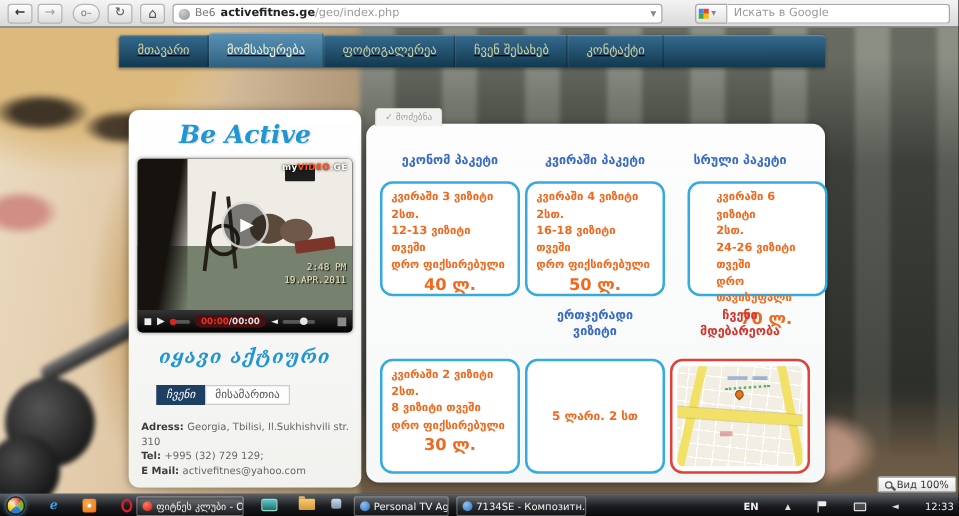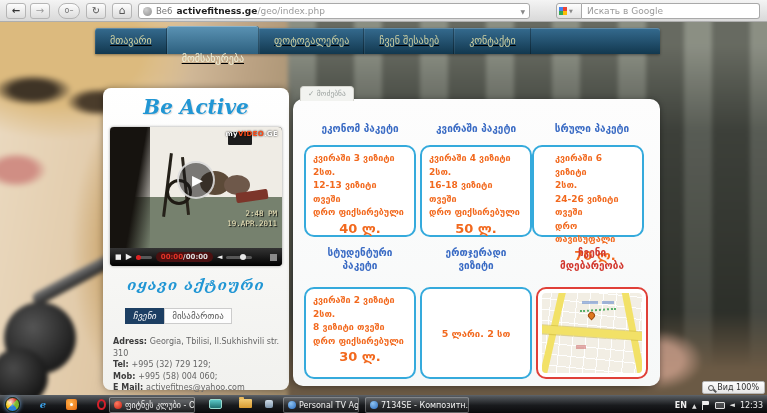--- a/index.html
+++ b/index.html
@@ -58,21 +58,21 @@
   .barbell{position:absolute;left:40px;top:262px;width:96px;height:13px;border-radius:6px;
     background:linear-gradient(#7a7a7a,#242424);transform:rotate(-28deg);}
 
   
   .navbar{position:absolute;left:95px;top:6px;width:565px;height:26px;border-radius:3px 3px 0 0;
     background:linear-gradient(#356b8f,#12384f);box-shadow:inset 0 1px 0 rgba(255,255,255,.22),0 1px 3px rgba(0,0,0,.4);
     display:flex;align-items:stretch;z-index:10;text-decoration:underline;}
   .nav-item{padding:0 14px;line-height:26px;font-size:10px;color:#cdd0a2;
     border-right:1px solid rgba(0,0,0,.3);border-left:1px solid rgba(255,255,255,.07);cursor:pointer;white-space:nowrap;}
   .nav-item.active{background:linear-gradient(#57z 0,#000 0);background:linear-gradient(#5b93b4,#2d607f);
-    color:#eef0d8;margin-top:-2px;padding-top:20px;line-height:26px;border-radius:3px 3px 0 0;
+    color:#eef0d8;margin-top:-2px;padding-top:2px;line-height:26px;border-radius:3px 3px 0 0;
     box-shadow:inset 0 1px 0 rgba(255,255,255,.3);}
 
   
   .left-panel{position:absolute;left:103px;top:66px;width:186px;height:302px;border-radius:8px;
     background:linear-gradient(#ffffff,#f1f1ee);box-shadow:0 0 7px rgba(0,0,0,.35);z-index:5;}
   .site-title{margin-top:7px;text-align:center;font-family:"DejaVu Serif",serif;font-style:italic;font-weight:bold;
     font-size:20px;color:#2196d4;text-shadow:1px 1px 1px rgba(0,0,0,.15);}
   .video{position:absolute;left:7px;top:39px;width:172px;height:139px;border-radius:4px;overflow:hidden;
     background:#15140f;box-shadow:0 0 3px rgba(0,0,0,.4);}
   .scene{position:absolute;left:0;top:0;width:172px;height:121px;background:linear-gradient(#efece5 0 58%,#76816e 58%);}
@@ -119,21 +119,21 @@
     border-radius:4px 4px 0 0;background:#f2f3f0;color:#9aa09e;font-size:7.5px;line-height:14px;padding:0 7px;z-index:6;}
   .right-panel{position:absolute;left:293px;top:77px;width:367px;height:287px;border-radius:10px;
     background:linear-gradient(#fdfdfd,#f6f8f8);box-shadow:0 1px 6px rgba(0,0,0,.4);z-index:5;}
   .pkg-header{position:absolute;width:112px;text-align:center;font-weight:bold;font-size:10px;color:#3a6bc4;line-height:13px;}
   .pkg-header.red{color:#d2372e;}
   .h1{left:11px;top:23px;}.h2{left:127px;top:23px;}.h3{left:243px;top:23px;}
   .h4{left:11px;top:149px;}.h5{left:127px;top:149px;}.h6{left:243px;top:149px;}
   .h4,.h5,.h6{top:147px;padding:0 12px;width:112px;}
   .card{position:absolute;width:112px;height:92px;background:#fff;border:2px solid #35aadc;border-radius:10px;
     padding:5px 7px;}
-  .c1{left:11px;top:46px;}.c2{left:127px;top:46px;}.c3{left:239px;top:46px;padding-left:21px;}
+  .c1{left:11px;top:46px;}.c2{left:127px;top:46px;}.c3{left:257px;top:46px;padding-left:21px;}
   .c4{left:11px;top:188px;}.c5{left:127px;top:188px;}.c6{left:243px;top:188px;border-color:#e04038;padding:4px;}
   .card-line{font-size:9px;font-weight:bold;color:#f2691e;line-height:13.5px;}
   .card-price{text-align:center;font-size:13px;font-weight:bold;color:#f2691e;margin-top:1px;}
   .card-center{display:flex;align-items:center;justify-content:center;height:100%;
     font-size:9.5px;font-weight:bold;color:#f2691e;}
   .map{position:relative;width:100%;height:100%;background:#f2eee4;border-radius:4px;overflow:hidden;}
   .map-grid{position:absolute;inset:-8px;transform:rotate(6deg);
     background:
       repeating-linear-gradient(0deg,rgba(255,255,255,.95) 0 1px,transparent 1px 11px),
       repeating-linear-gradient(90deg,rgba(255,255,255,.95) 0 1px,transparent 1px 13px);}
@@ -182,21 +182,21 @@
   .t-ptv{left:283px;width:76px;}
   .t-7134{left:365px;width:104px;}
   .tk-tv{left:204px;}
   .tk-tv i{display:inline-block;width:13px;height:10px;border-radius:2px;border:1px solid #9adbd0;
     background:linear-gradient(#5ac8c8,#1f6e6e);}
   .tk-folder{left:234px;}
   .tk-folder i{display:inline-block;width:13px;height:9px;border-radius:1px;background:linear-gradient(#f4cc74,#d89a30);position:relative;}
   .tk-folder i::before{content:"";position:absolute;left:0;top:-2px;width:5px;height:2px;background:#e8b85c;border-radius:1px 1px 0 0;}
   .tk-tool{left:258px;}
   .tk-tool i{display:inline-block;width:8px;height:8px;border-radius:2px;background:linear-gradient(#cfdce8,#7e96ac);}
-  .tray{position:absolute;right:4px;top:0;height:18px;display:flex;align-items:center;gap:5px;color:#eee;font-size:8px;}
+  .tray{position:absolute;right:4px;top:0;height:18px;display:flex;align-items:center;gap:21px;color:#eee;font-size:8px;}
   .tray .lang{font-weight:bold;}
   .tray .arrow{font-size:6px;color:#ddd;}
   .flagicon{width:8px;height:9px;position:relative;}
   .flagicon::before{content:"";position:absolute;left:0;top:0;width:1px;height:9px;background:#ddd;}
   .flagicon::after{content:"";position:absolute;left:1px;top:0;width:6px;height:4px;background:#eee;border-radius:0 1px 1px 0;}
   .neticon{width:10px;height:7px;border:1px solid #ddd;border-radius:1px;background:rgba(255,255,255,.2);}
   .spkicon{font-size:7px;color:#ddd;}
   .clock{font-size:8px;}
 </style>
 </head>
@@ -206,21 +206,21 @@
 
   <div class="toolbar">
     <div class="tb-btn tb-back">←</div>
     <div class="tb-btn tb-fwd">→</div>
     <div class="tb-btn tb-pill">o–</div>
     <div class="tb-btn tb-reload">↻</div>
     <div class="tb-btn tb-home">⌂</div>
     <div class="addressbar">
       <span class="fav-globe"></span>
       <span class="fav-label">Be6</span>
-      <span class="url"><b>activefitness.ge</b><span class="path">/geo/index.php</span></span>
+      <span class="url"><b>activefitnes.ge</b><span class="path">/geo/index.php</span></span>
       <span class="addr-caret">▼</span>
     </div>
     <div class="search-engine">
       <span class="gicon">
           <i></i>
           <i></i>
           <i></i>
           <i></i>
         </span>
       <span class="se-caret">▼</span>
@@ -283,21 +283,20 @@
       <div class="slogan">იყავი აქტიური</div>
 
       <div class="addr-tabs">
         <span class="addr-tab1">ჩვენი</span>
         <span class="addr-tab2">მისამართია</span>
       </div>
 
       <div class="contact">
         <div><b>Adress: </b><span>Georgia, Tbilisi, Il.Sukhishvili str. 310</span></div>
         <div><b>Tel: </b><span>+995 (32) 729 129;</span></div>
-        <div><b>Mob: </b><span>+995 (58) 004 060;</span></div>
         <div><b>E Mail: </b><span>activefitnes@yahoo.com</span></div>
       </div>
     </div>
 
     <div class="mini-tab"><span>✓</span> <span>მოძებნა</span></div>
 
     <div class="right-panel">
       <div class="pkg-header h1">ეკონომ პაკეტი</div>
       <div class="pkg-header h2">კვირაში პაკეტი</div>
       <div class="pkg-header h3">სრული პაკეტი</div>
@@ -317,21 +316,20 @@
         <div class="card-price">50 ლ.</div>
       </div>
       <div class="card c3">
         <div class="card-line">კვირაში 6 ვიზიტი</div>
         <div class="card-line">2სთ.</div>
         <div class="card-line">24-26 ვიზიტი თვეში</div>
         <div class="card-line">დრო თავისუფალი</div>
         <div class="card-price">70 ლ.</div>
       </div>
 
-      <div class="pkg-header h4">სტუდენტური პაკეტი</div>
       <div class="pkg-header h5">ერთჯერადი ვიზიტი</div>
       <div class="pkg-header h6 red">ჩვენი მდებარეობა</div>
 
       <div class="card c4">
         <div class="card-line">კვირაში 2 ვიზიტი</div>
         <div class="card-line">2სთ.</div>
         <div class="card-line">8 ვიზიტი თვეში</div>
         <div class="card-line">დრო ფიქსირებული</div>
         <div class="card-price">30 ლ.</div>
       </div>

